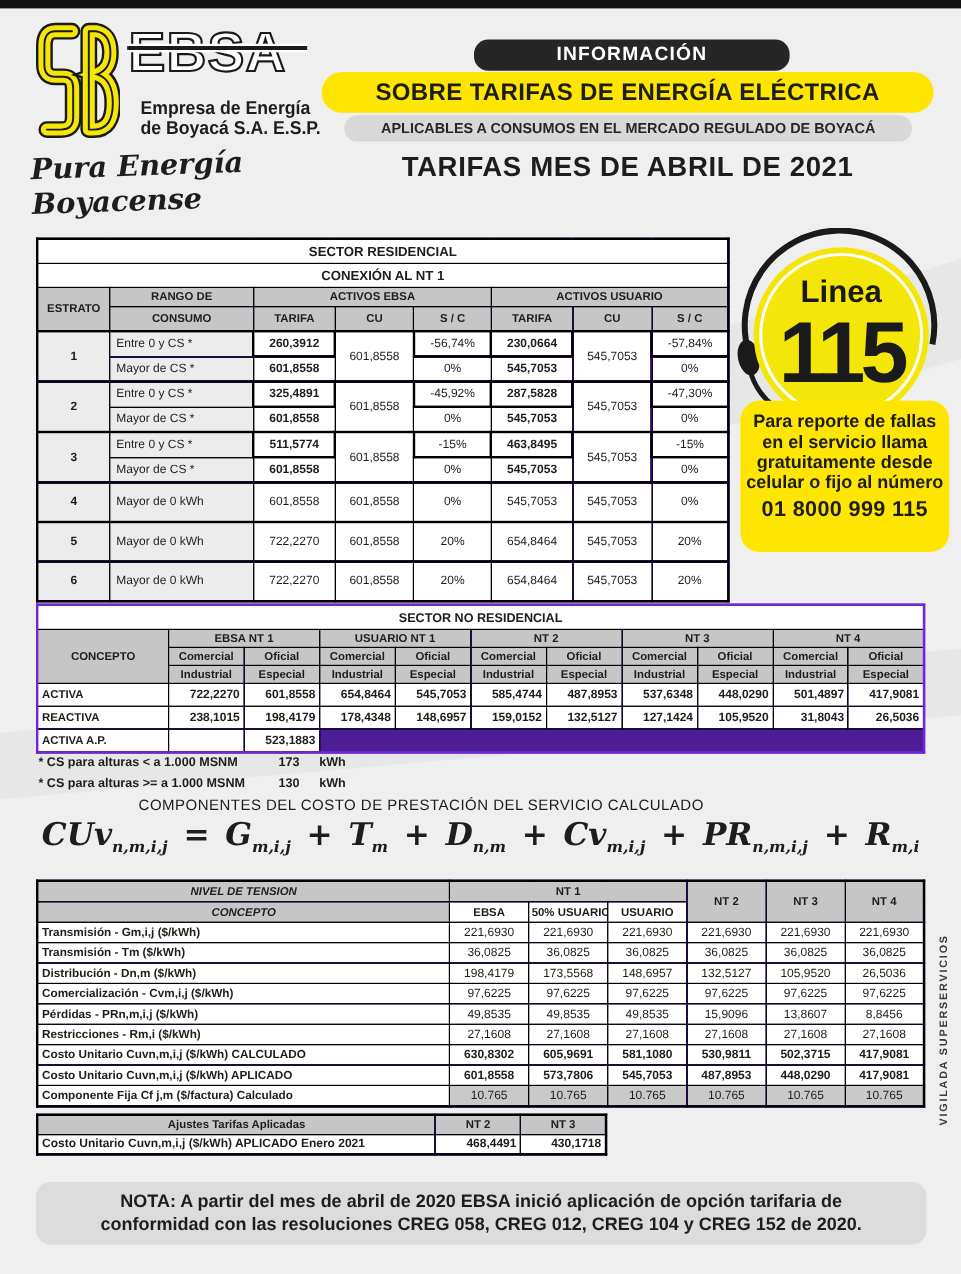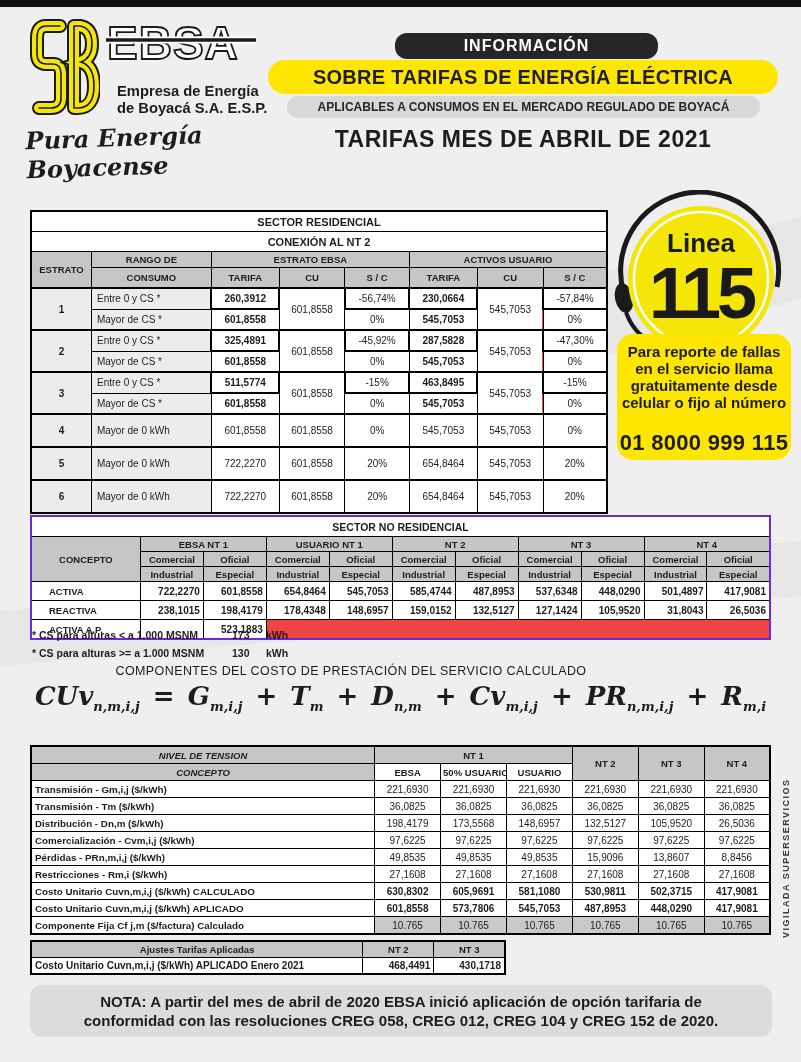--- a/index.html
+++ b/index.html
@@ -15,21 +15,21 @@
   .wordmark{position:absolute;left:106px;top:20px;z-index:2;}
   .company{position:absolute;left:117px;top:82px;width:160px;font-size:15.5px;font-weight:bold;line-height:1.1;transform:scaleX(.95);transform-origin:left;z-index:2;}
   .slogan{position:absolute;left:26px;top:122px;width:250px;font-family:"DejaVu Serif",serif;font-style:italic;font-size:24px;font-weight:bold;transform:rotate(-2deg);z-index:2;}
   .pill{position:absolute;display:flex;align-items:center;justify-content:center;z-index:2;}
   .pill-info{left:395px;top:33px;width:263px;height:26px;background:#262626;border-radius:12px;color:#fff;font-weight:bold;font-size:16px;letter-spacing:1px;}
   .pill-yellow{left:268px;top:60px;width:510px;height:34px;background:#ffe600;border-radius:17px;color:#1d1d1b;font-weight:bold;font-size:20px;letter-spacing:.3px;}
   .pill-gray{left:287px;top:96px;width:473px;height:22px;background:#d8d8d8;border-radius:11px;color:#262626;font-weight:bold;font-size:12px;}
   .month-title{position:absolute;left:268px;top:126px;width:510px;text-align:center;font-size:23px;font-weight:bold;letter-spacing:.5px;z-index:2;}
 
   
-  table{border-collapse:collapse;table-layout:fixed;position:absolute;z-index:1;background:#ef4444;margin-top:12px;}
+  table{border-collapse:collapse;table-layout:fixed;position:absolute;z-index:1;background:#4c1d95;}
   td{border:1px solid #000;background:#fff;text-align:center;padding:0 2px;overflow:hidden;white-space:nowrap;}
   .ttl{font-weight:bold;font-size:11px;height:20px;background:#fff;}
   tr.hdr td{background:#c6c6c6;font-weight:bold;font-size:9.5px;}
 
   
   .res{left:30px;top:198px;width:578px;font-size:10px;border:2px solid #000;}
   .res tr.hdr1 td{height:15px;}
   .res tr.hdr2 td{height:19px;}
   .res td{height:19px;}
   .res tr.single td{height:31px;}
@@ -38,21 +38,21 @@
   .res td.b{font-weight:bold;}
   .res td.hl{border:2px solid #000;font-weight:bold;}
   .res td.hl2{border:2px solid #000;}
   .res tr.top td{border-top:2px solid #000;}
 
   
   .nores{left:30px;top:503px;width:741px;font-size:10px;border:2px solid #6d28d9;}
   .nores .ttl{height:19px;font-size:10.5px;}
   .nores tr.hdr td{height:14px;}
   .nores td{height:18px;}
-  .nores .lbl{font-weight:bold;text-align:left;padding-left:17px;font-size:9.5px;}
+  .nores .lbl{font-weight:bold;text-align:left;padding-left:3px;font-size:9.5px;}
   .nores .val{font-weight:bold;text-align:right;padding-right:3px;}
 
   .footnotes{position:absolute;left:32px;top:629px;font-size:10.5px;font-weight:bold;z-index:1;}
   .fn{margin-bottom:6px;}
   .fn-t{display:inline-block;width:200px;}
   .fn-v{display:inline-block;width:34px;}
   .fn-u{display:inline-block;}
 
   
   .comp-title{position:absolute;left:0;top:664px;width:702px;text-align:center;font-size:12.5px;font-weight:500;letter-spacing:.4px;z-index:1;}
@@ -74,21 +74,21 @@
   
   .ajustes{left:30px;top:928px;width:476px;font-size:10px;border:2px solid #000;}
   .ajustes td{height:15px;}
   .ajustes .lbl{font-weight:bold;text-align:left;padding-left:3px;}
   .ajustes .val{font-weight:bold;text-align:right;padding-right:3px;}
 
   
   .badge{position:absolute;left:612px;top:190px;width:178px;height:178px;z-index:2;}
   .phonebox{position:absolute;left:617px;top:334px;width:174px;height:126px;background:#ffe600;border-radius:16px;text-align:center;padding-top:10px;box-sizing:border-box;z-index:2;}
   .phonebox .msg{font-size:15px;font-weight:bold;line-height:1.13;}
-  .phonebox .phone{font-size:22px;font-weight:800;margin-top:18px;letter-spacing:.3px;}
+  .phonebox .phone{font-size:18px;font-weight:800;margin-top:2px;letter-spacing:.3px;}
   .vigilada{position:absolute;right:4px;top:748px;height:220px;width:16px;writing-mode:vertical-rl;transform:rotate(180deg);font-size:9px;font-weight:bold;letter-spacing:1.5px;color:#3a3a3a;text-align:center;z-index:1;}
 
   
   .note{position:absolute;left:30px;top:985px;width:742px;height:52px;background:#dcdcdc;border-radius:12px;display:flex;align-items:center;justify-content:center;text-align:center;font-size:15px;font-weight:bold;line-height:1.3;padding:0 48px;box-sizing:border-box;z-index:1;}
 </style>
 </head>
 <body>
 
 <div class="page">
   <div class="topbar"></div>
@@ -130,26 +130,26 @@
         <col style="width:11.2%">
       <col style="width:11.8%">
         <col style="width:11.4%">
         <col style="width:11.1%">
     </colgroup>
     <tbody>
         <tr>
           <td colspan="8" class="ttl">SECTOR RESIDENCIAL</td>
         </tr>
     <tr>
-          <td colspan="8" class="ttl">CONEXIÓN AL  NT 2</td>
+          <td colspan="8" class="ttl">CONEXIÓN AL  NT 1</td>
         </tr>
     <tr class="hdr hdr1">
       <td rowspan="2">ESTRATO</td>
       <td>RANGO DE</td>
-      <td colspan="3">ESTRATO EBSA</td>
+      <td colspan="3">ACTIVOS EBSA</td>
       <td colspan="3">ACTIVOS USUARIO</td>
     </tr>
     <tr class="hdr hdr2">
       <td>CONSUMO</td>
       <td>TARIFA</td>
       <td>CU</td>
       <td>S / C</td>
       <td>TARIFA</td>
       <td>CU</td>
       <td>S / C</td>

